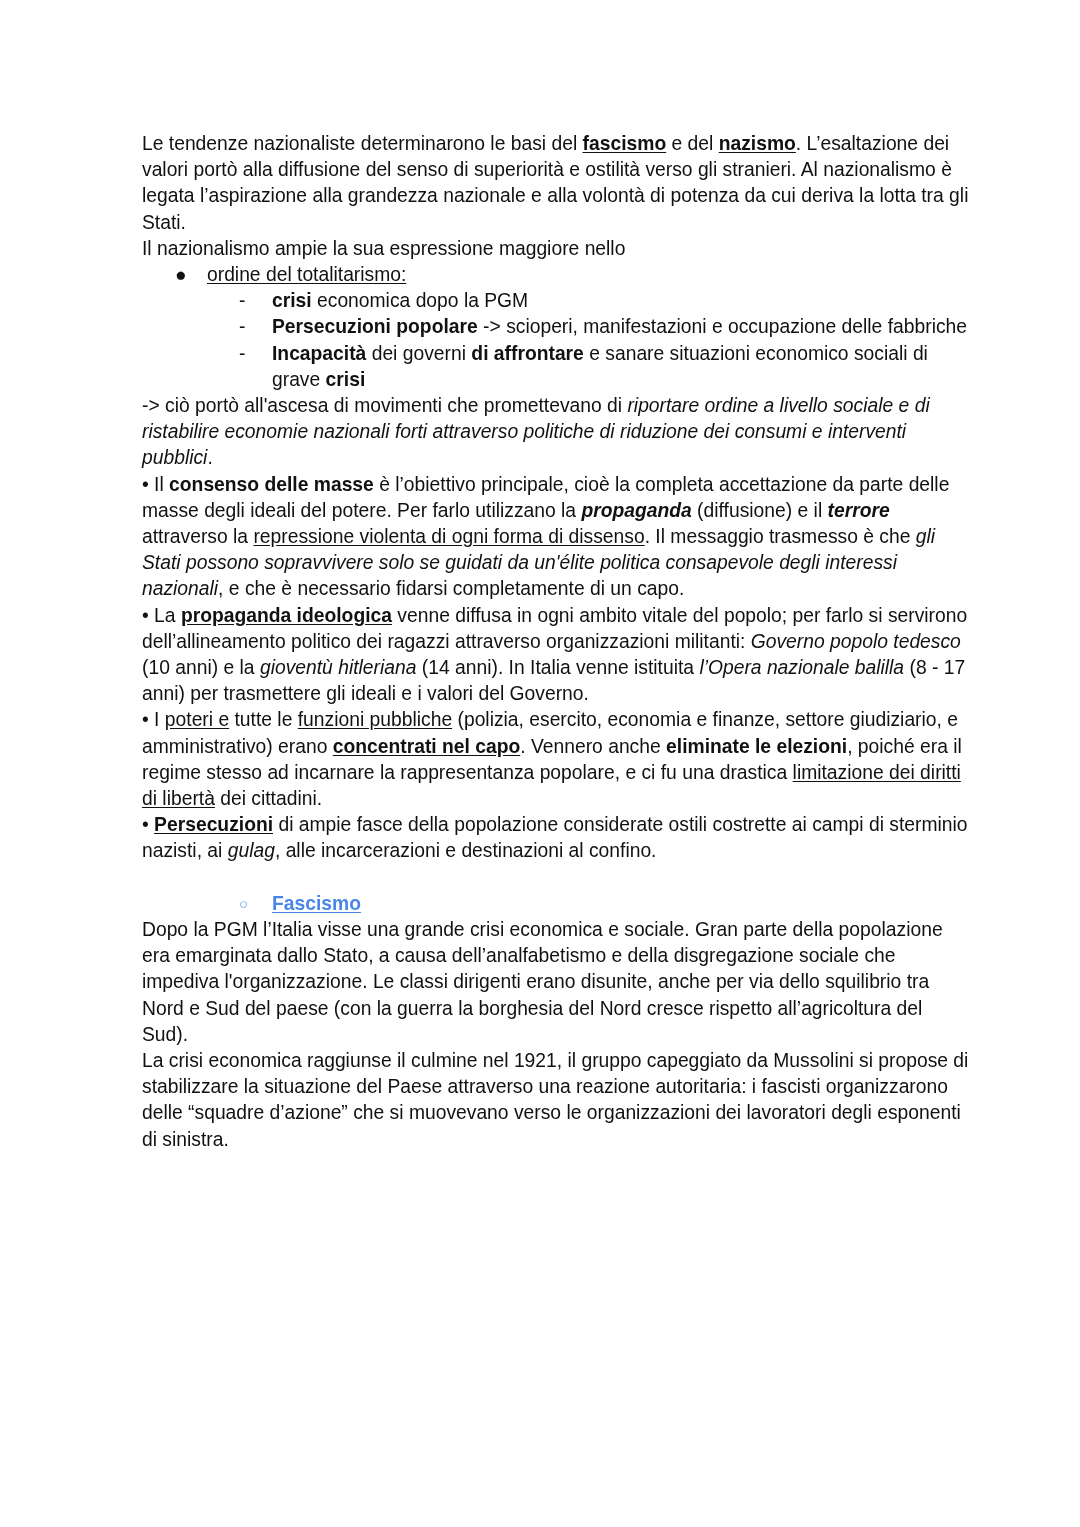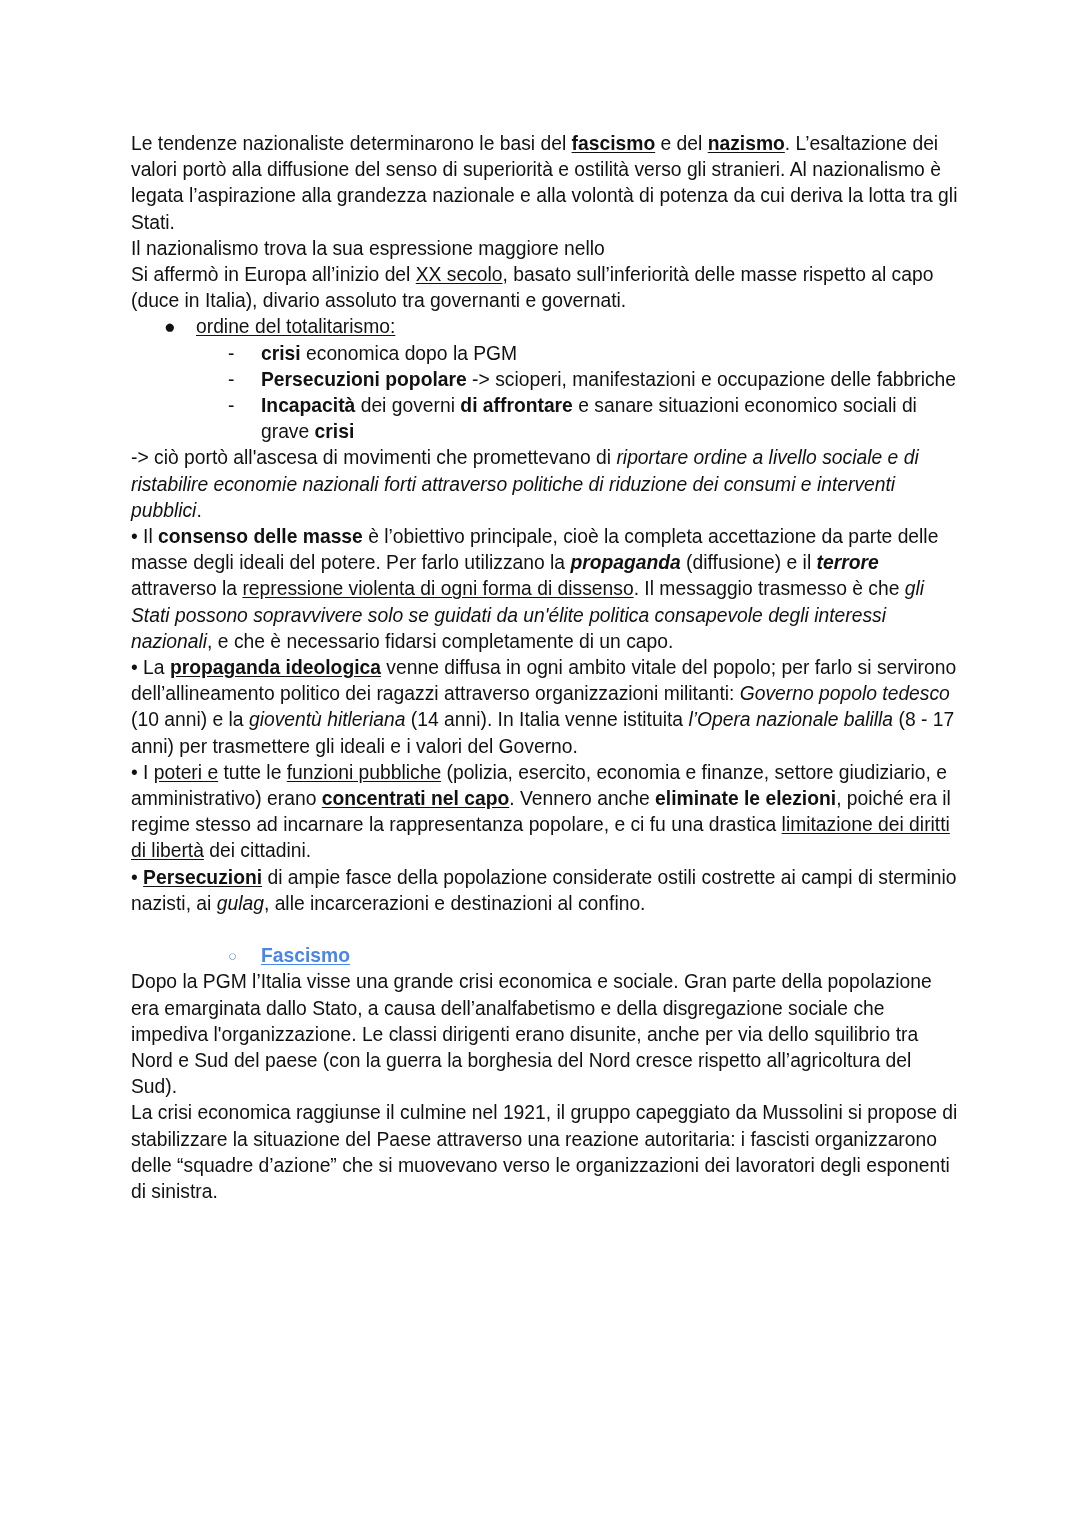--- a/index.html
+++ b/index.html
@@ -1,18 +1,18 @@
 <!DOCTYPE html>
 <html><head>
 <meta charset="utf-8">
 <style>
   html, body { margin: 0; padding: 0; background: #ffffff; }
   body { width: 1080px; height: 1527px; position: relative; overflow: hidden; }
   .page {
-    position: absolute; left: 131px; top: 131px; width: 830px;
+    position: absolute; left: 142px; top: 131px; width: 830px;
     font-family: "Liberation Sans", sans-serif;
     font-size: 19.3px; line-height: 26.2px; color: #111111;
   }
   p { margin: 0; }
   .b { font-weight: bold; }
   .i { font-style: italic; }
   .u { text-decoration: underline; text-underline-offset: 2px; }
   .indent1 { padding-left: 57px; }
   .bullet-row { position: relative; padding-left: 65px; }
   .bullet-row .dot { position: absolute; left: 33px; top: 0; }
@@ -23,24 +23,23 @@
   .heading-row .circle { position: absolute; left: 97px; top: 0; color: #6d9eeb; font-size: 15px; }
   .heading { color: #4a86e8; font-weight: bold; text-decoration: underline; text-underline-offset: 2px; }
 </style>
 </head>
 <body>
 
 <div class="page">
 
   <p><span>Le tendenze nazionaliste determinarono le basi del </span><span class="b u">fascismo</span><span> e del </span><span class="b u">nazismo</span><span>. L’esaltazione dei valori portò alla diffusione del senso di superiorità e ostilità verso gli stranieri. Al nazionalismo è legata l’aspirazione alla grandezza nazionale e alla volontà di potenza da cui deriva la lotta tra gli Stati.</span></p>
 
-  <p>Il nazionalismo trova la sua espressione maggiore nello</p>
+  <p>Il nazionalismo ampie la sua espressione maggiore nello</p>
 
 
-  <p><span>Si affermò in Europa all’inizio del </span><span class="u">XX secolo</span><span>, basato sull’inferiorità delle masse rispetto al capo (duce in Italia), divario assoluto tra governanti e governati.</span></p>
 
   <div class="bullet-row">
     <span class="dot">●</span>
     <span class="u">ordine del totalitarismo:</span>
   </div>
 
   <div class="dash-row">
     <span class="dash">-</span>
     <span class="b">crisi</span><span> economica dopo la PGM</span>
   </div>

